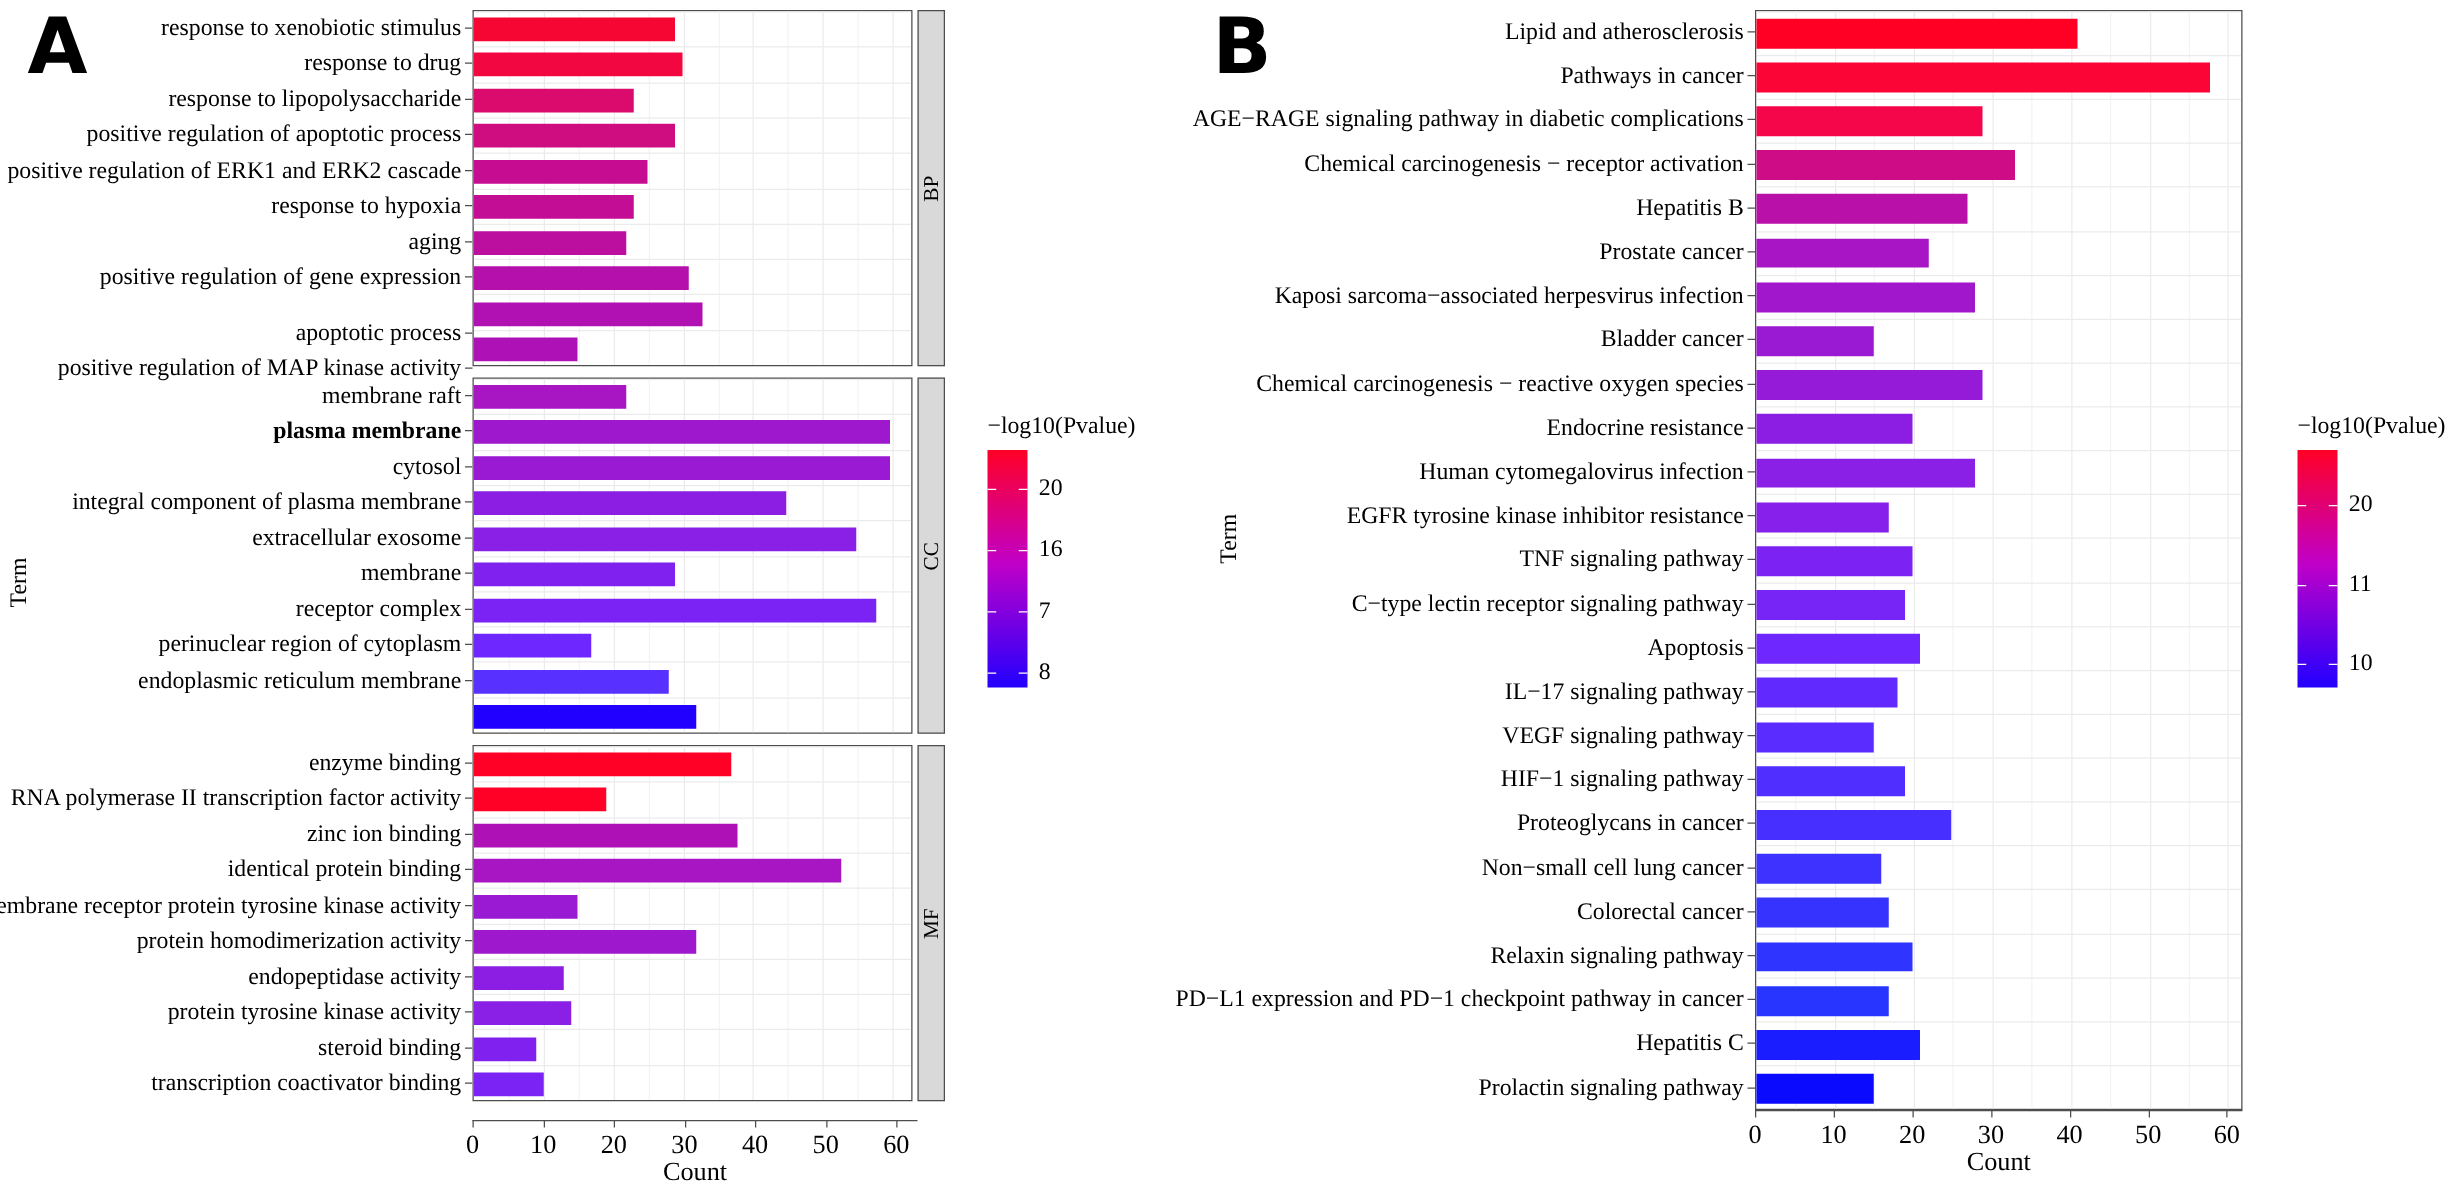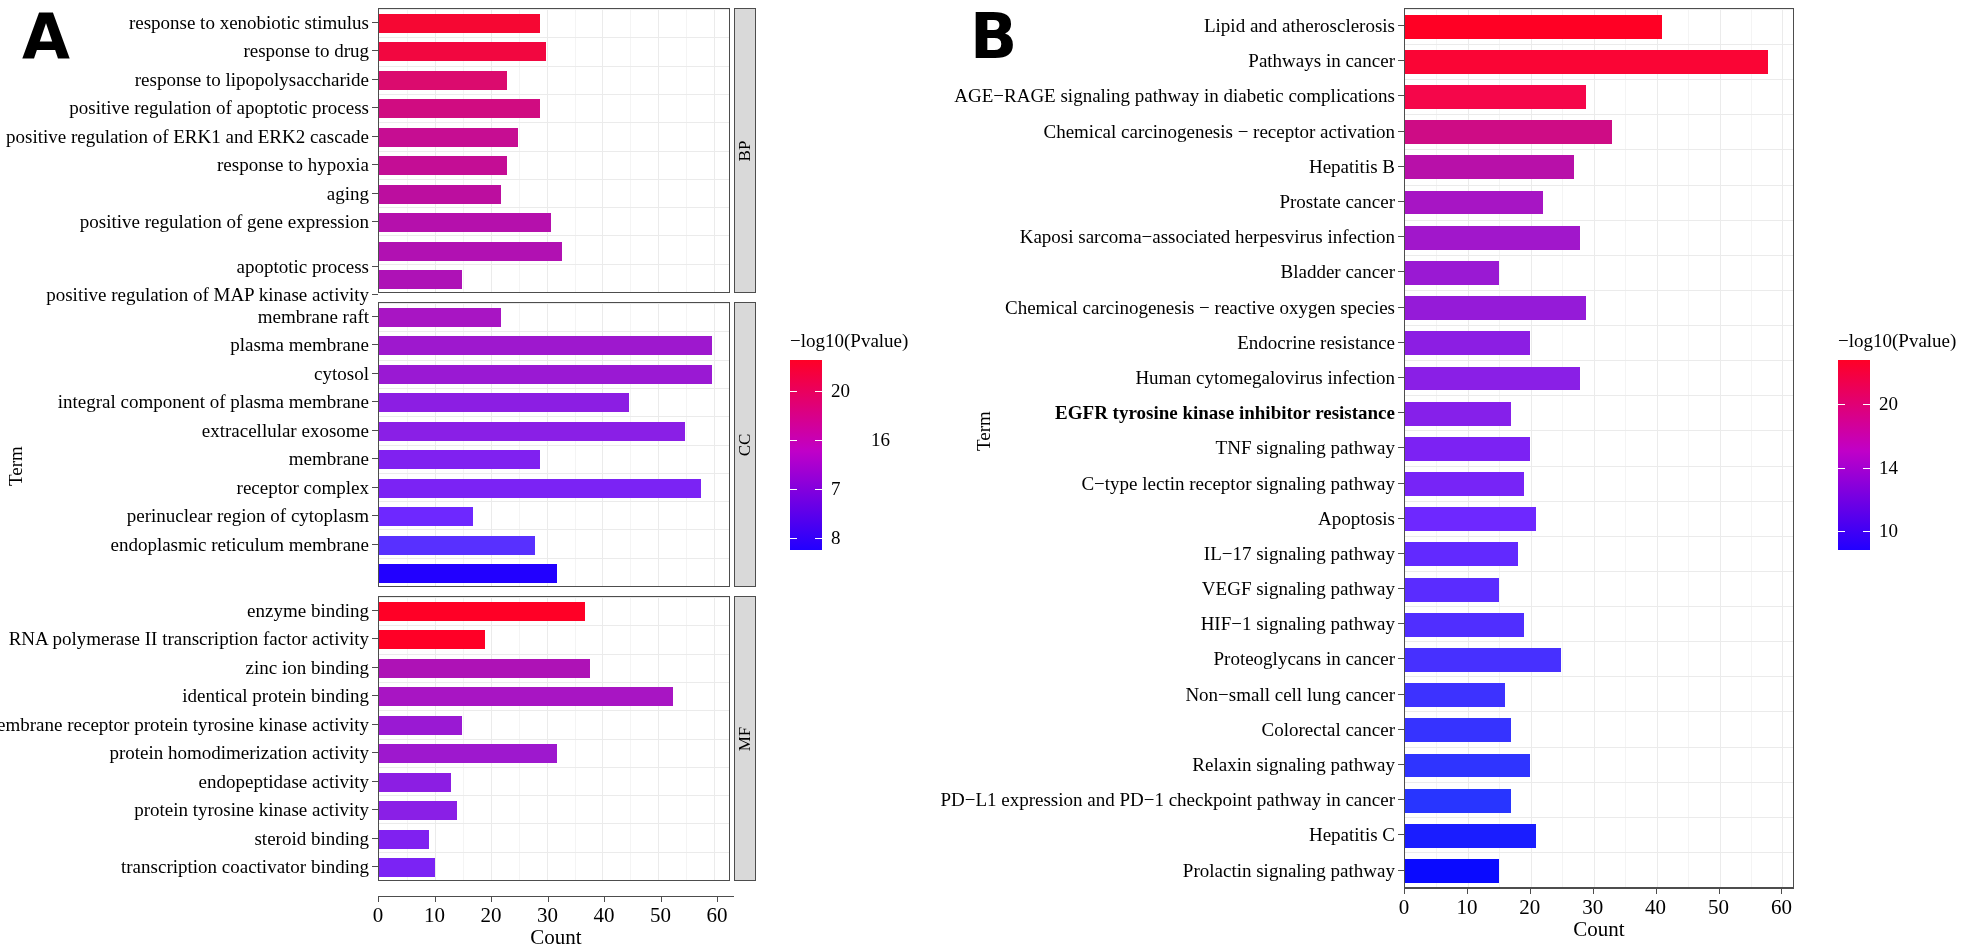--- a/index.html
+++ b/index.html
@@ -311,21 +311,21 @@
               <div class="bar" title="positive regulation of MAP kinase activity: 15" style="width: 23.8095%; background: rgb(174, 18, 182);"></div>
             </div>
           </div>
           <div class="strip">
             <div class="strip-label">BP</div>
           </div>
         </div>
         <div class="facet" style="height: 285px;">
           <div class="term-labels" style="width: 352px;">
             <div class="term-label" style="height: 28.5px;">membrane raft<div class="tick-mark"></div></div>
-            <div class="term-label" style="height: 28.5px;">plasma membrane<div class="tick-mark"></div></div>
+            <div class="term-label" style="height: 28.5px; font-weight: bold;">plasma membrane<div class="tick-mark"></div></div>
             <div class="term-label" style="height: 28.5px;">cytosol<div class="tick-mark"></div></div>
             <div class="term-label" style="height: 28.5px;">integral component of plasma membrane<div class="tick-mark"></div></div>
             <div class="term-label" style="height: 28.5px;">extracellular exosome<div class="tick-mark"></div></div>
             <div class="term-label" style="height: 28.5px;">membrane<div class="tick-mark"></div></div>
             <div class="term-label" style="height: 28.5px;">receptor complex<div class="tick-mark"></div></div>
             <div class="term-label" style="height: 28.5px;">perinuclear region of cytoplasm<div class="tick-mark"></div></div>
             <div class="term-label" style="height: 28.5px;">endoplasmic reticulum membrane<div class="tick-mark"></div></div>
           </div>
           <div class="panel-body">
             <div class="gridlines">
@@ -490,21 +490,21 @@
         <div class="legend-ticks" id="legend-ticks-a" style="height:190px;">
             <div class="legend-tick-mark" style="top: 30.6452px;">
               <div class="seg-l"></div>
               <div class="seg-r"></div>
             </div>
             <div class="legend-tick-label" style="top: 30.6452px;">20</div>
             <div class="legend-tick-mark" style="top: 79.6774px;">
               <div class="seg-l"></div>
               <div class="seg-r"></div>
             </div>
-            <div class="legend-tick-label" style="top: 79.6774px; margin-left: 40px;">16</div>
+            <div class="legend-tick-label" style="top: 79.6774px;">16</div>
             <div class="legend-tick-mark" style="top: 128.71px;">
               <div class="seg-l"></div>
               <div class="seg-r"></div>
             </div>
             <div class="legend-tick-label" style="top: 128.71px;">7</div>
             <div class="legend-tick-mark" style="top: 177.742px;">
               <div class="seg-l"></div>
               <div class="seg-r"></div>
             </div>
             <div class="legend-tick-label" style="top: 177.742px;">8</div>
@@ -525,21 +525,21 @@
             <div class="term-label" style="height: 35.2px;">Pathways in cancer<div class="tick-mark"></div></div>
             <div class="term-label" style="height: 35.2px;">AGE−RAGE signaling pathway in diabetic complications<div class="tick-mark"></div></div>
             <div class="term-label" style="height: 35.2px;">Chemical carcinogenesis − receptor activation<div class="tick-mark"></div></div>
             <div class="term-label" style="height: 35.2px;">Hepatitis B<div class="tick-mark"></div></div>
             <div class="term-label" style="height: 35.2px;">Prostate cancer<div class="tick-mark"></div></div>
             <div class="term-label" style="height: 35.2px;">Kaposi sarcoma−associated herpesvirus infection<div class="tick-mark"></div></div>
             <div class="term-label" style="height: 35.2px;">Bladder cancer<div class="tick-mark"></div></div>
             <div class="term-label" style="height: 35.2px;">Chemical carcinogenesis − reactive oxygen species<div class="tick-mark"></div></div>
             <div class="term-label" style="height: 35.2px;">Endocrine resistance<div class="tick-mark"></div></div>
             <div class="term-label" style="height: 35.2px;">Human cytomegalovirus infection<div class="tick-mark"></div></div>
-            <div class="term-label" style="height: 35.2px; font-weight: bold;">EGFR tyrosine kinase inhibitor resistance<div class="tick-mark"></div></div>
+            <div class="term-label" style="height: 35.2px;">EGFR tyrosine kinase inhibitor resistance<div class="tick-mark"></div></div>
             <div class="term-label" style="height: 35.2px;">TNF signaling pathway<div class="tick-mark"></div></div>
             <div class="term-label" style="height: 35.2px;">C−type lectin receptor signaling pathway<div class="tick-mark"></div></div>
             <div class="term-label" style="height: 35.2px;">Apoptosis<div class="tick-mark"></div></div>
             <div class="term-label" style="height: 35.2px;">IL−17 signaling pathway<div class="tick-mark"></div></div>
             <div class="term-label" style="height: 35.2px;">VEGF signaling pathway<div class="tick-mark"></div></div>
             <div class="term-label" style="height: 35.2px;">HIF−1 signaling pathway<div class="tick-mark"></div></div>
             <div class="term-label" style="height: 35.2px;">Proteoglycans in cancer<div class="tick-mark"></div></div>
             <div class="term-label" style="height: 35.2px;">Non−small cell lung cancer<div class="tick-mark"></div></div>
             <div class="term-label" style="height: 35.2px;">Colorectal cancer<div class="tick-mark"></div></div>
             <div class="term-label" style="height: 35.2px;">Relaxin signaling pathway<div class="tick-mark"></div></div>
@@ -693,21 +693,21 @@
         <div class="legend-ticks" id="legend-ticks-b" style="height:190px;">
             <div class="legend-tick-mark" style="top: 44.3333px;">
               <div class="seg-l"></div>
               <div class="seg-r"></div>
             </div>
             <div class="legend-tick-label" style="top: 44.3333px;">20</div>
             <div class="legend-tick-mark" style="top: 107.667px;">
               <div class="seg-l"></div>
               <div class="seg-r"></div>
             </div>
-            <div class="legend-tick-label" style="top: 107.667px;">14</div>
+            <div class="legend-tick-label" style="top: 107.667px;">11</div>
             <div class="legend-tick-mark" style="top: 171px;">
               <div class="seg-l"></div>
               <div class="seg-r"></div>
             </div>
             <div class="legend-tick-label" style="top: 171px;">10</div>
           </div>
       </div>
     </div>
   </div>
 

